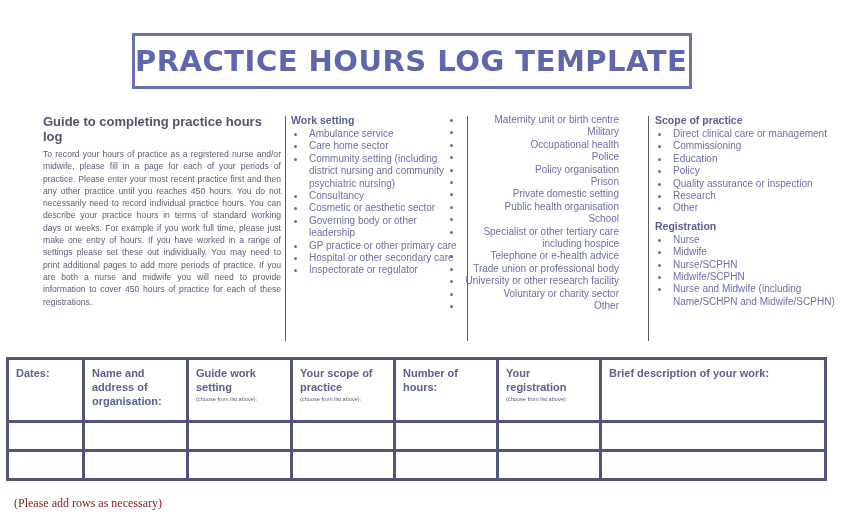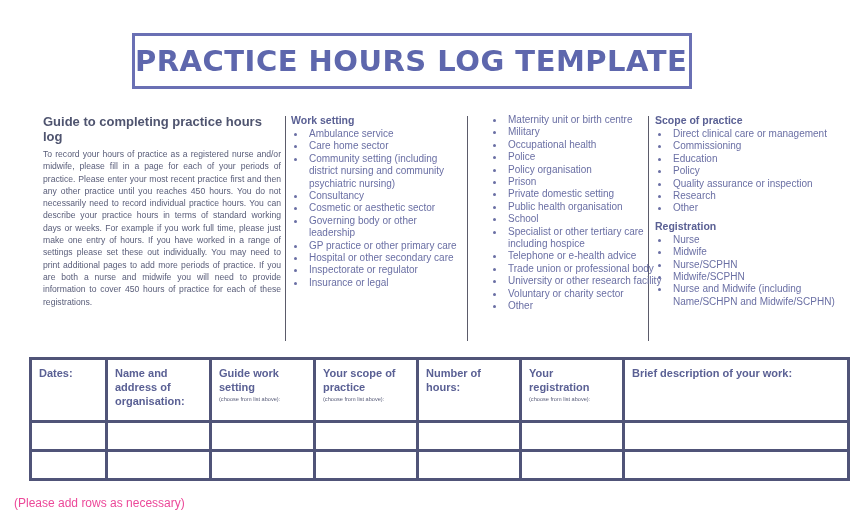--- a/index.html
+++ b/index.html
@@ -43,37 +43,37 @@
     .col li {
       position: relative; padding-left: 18px;
       font-size: 10px; line-height: 12.4px; color: #6a6fa4;
     }
     .col li::before {
       content: ""; position: absolute; left: 3px; top: 5px;
       width: 3px; height: 3px; background: #6a6fa4; border-radius: 50%;
     }
     .col .sub-h { margin-top: 5px; }
     table.log {
-      position: absolute; left: 29px; top: 357px; width: 818px;
+      position: absolute; left: 6px; top: 357px; width: 818px;
       border-collapse: collapse; table-layout: fixed;
     }
     table.log td, table.log th {
       border: 3px solid #505478; padding: 0; vertical-align: top; text-align: left;
     }
     table.log th {
       height: 54px; padding: 6px 6px 0 7px;
       font-size: 11px; font-weight: bold; color: #5a6094; line-height: 14px;
     }
     table.log th .note {
       display: block; font-size: 5.6px; font-weight: normal; color: #5a5e7a; line-height: 10px;
     }
     table.log td { height: 26px; }
     .footnote {
-      position: absolute; left: 14px; top: 496px; font-size: 12px; color: #ec4899;
-      font-family: Liberation Sans, sans-serif;
+      position: absolute; left: 14px; top: 496px; font-size: 12px; color: #7f1d1d;
+      font-family: Liberation Serif, serif;
     }
   </style>
 </head>
 <body>
 
 <div class="title-box">
   <span class="title-text">PRACTICE HOURS LOG TEMPLATE</span>
 </div>
 
 <div class="guide">
@@ -90,25 +90,24 @@
   <ul>
     <li>Ambulance service</li>
     <li>Care home sector</li>
     <li>Community setting (including district nursing and community psychiatric nursing)</li>
     <li>Consultancy</li>
     <li>Cosmetic or aesthetic sector</li>
     <li>Governing body or other leadership</li>
     <li>GP practice or other primary care</li>
     <li>Hospital or other secondary care</li>
     <li>Inspectorate or regulator</li>
-    <li>Insurance or legal</li>
   </ul>
 </div>
 
-<div class="col" style="left:490px; width:172px;">
+<div class="col" style="left:447px; width:172px;text-align:right;">
   <ul>
     <li>Maternity unit or birth centre</li>
     <li>Military</li>
     <li>Occupational health</li>
     <li>Police</li>
     <li>Policy organisation</li>
     <li>Prison</li>
     <li>Private domestic setting</li>
     <li>Public health organisation</li>
     <li>School</li>

